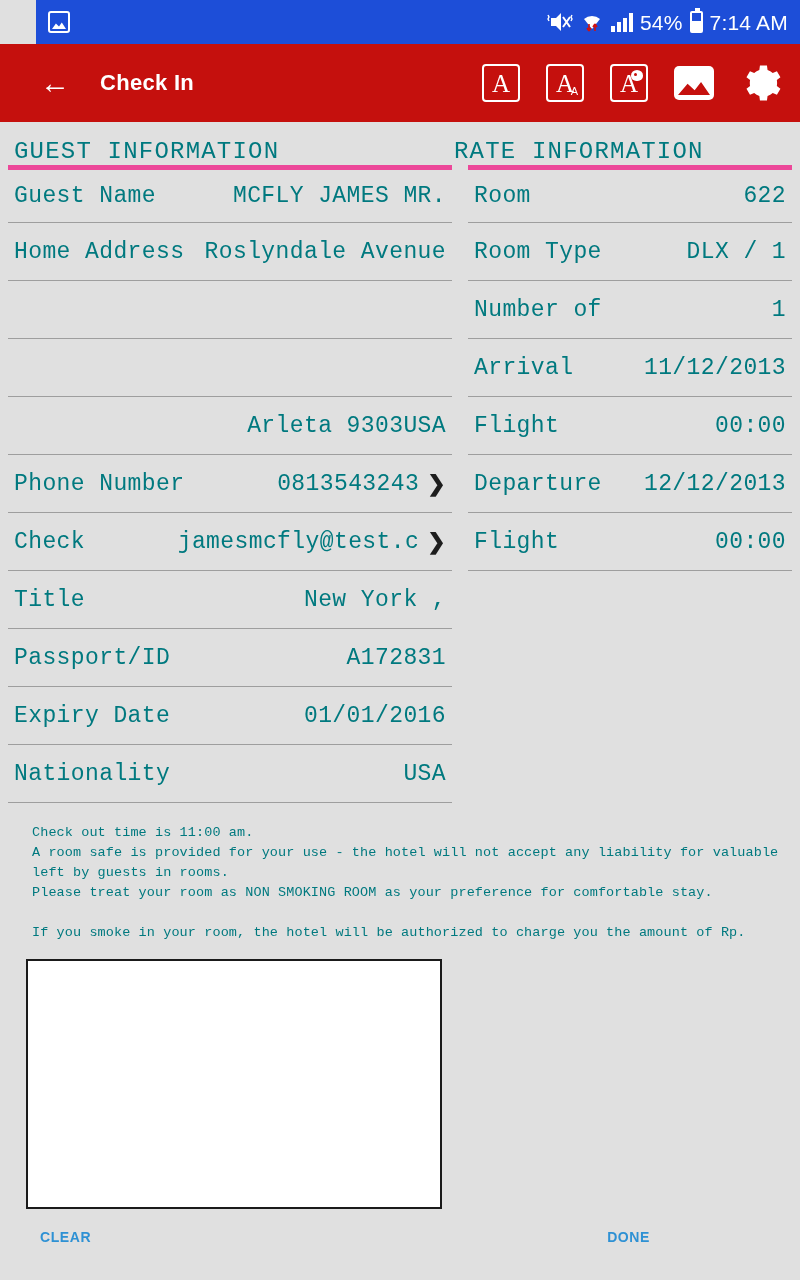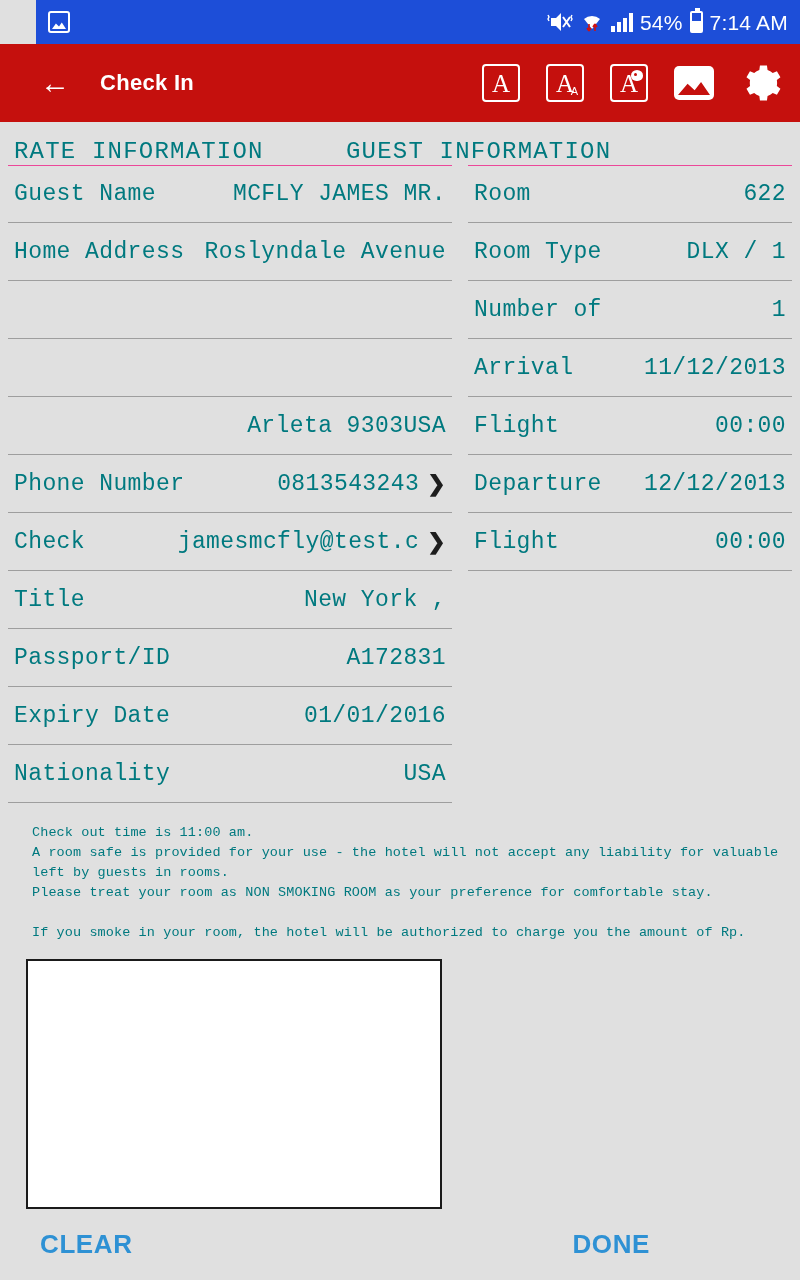--- a/index.html
+++ b/index.html
@@ -190,21 +190,21 @@
     border-bottom: 1px solid #9e9e9e;
     display: flex;
     align-items: center;
     padding: 0 6px;
     box-sizing: border-box;
     font-family: "Liberation Mono", monospace;
     font-size: 23px;
     color: #00797f;
     letter-spacing: 0.4px;
   }
-  .row.topline { border-top: 1px solid #ec4899; }
+  .row.topline { border-top: 5px solid #ec4899; }
   .row .label { white-space: nowrap; }
   .row .value {
     margin-left: auto;
     white-space: nowrap;
     text-align: right;
   }
   .chev {
     color: #1d1d1d;
     font-size: 22px;
     font-family: "Liberation Sans", sans-serif;
@@ -250,21 +250,21 @@
     cursor: crosshair;
   }
   .pad-actions {
     margin-top: 20px;
     display: flex;
     align-items: center;
     padding: 0 40px;
   }
   .pad-btn {
     color: #2e91d4;
-    font-size: 26px;
+    font-size: 14px;
     font-weight: bold;
     letter-spacing: 0.6px;
     cursor: pointer;
     user-select: none;
   }
   .pad-btn.done { margin-left: auto; margin-right: 110px; }
 </style>
 </head>
 <body>
 
@@ -316,22 +316,22 @@
       <svg width="42" height="42" viewBox="0 0 24 24">
         <path fill="#ffffff" d="M12 8.2a3.8 3.8 0 1 0 0 7.6 3.8 3.8 0 0 0 0-7.6zm9.2 3.8c0-.6-.05-1.15-.15-1.7l2.05-1.55-2-3.45-2.4 1a8.6 8.6 0 0 0-2.95-1.7L15.4 2h-4l-.35 2.6a8.6 8.6 0 0 0-2.95 1.7l-2.4-1-2 3.45L5.75 10.3c-.1.55-.15 1.1-.15 1.7s.05 1.15.15 1.7L3.7 15.25l2 3.45 2.4-1a8.6 8.6 0 0 0 2.95 1.7l.35 2.6h4l.35-2.6a8.6 8.6 0 0 0 2.95-1.7l2.4 1 2-3.45-2.05-1.55c.1-.55.15-1.1.15-1.7z"></path>
       </svg>
     </span>
   </div>
 </div>
 
 <div class="content">
 
   <div class="section-headers">
+    <div class="sec-head left">GUEST INFORMATION</div>
     <div class="sec-head right">RATE INFORMATION</div>
-    <div class="sec-head left">GUEST INFORMATION</div>
   </div>
 
   <div class="columns">
 
     <div class="col left">
       <div class="row topline">
         <span class="label">Guest Name</span>
         <span class="value">MCFLY JAMES MR.</span>
       </div>
       <div class="row">

